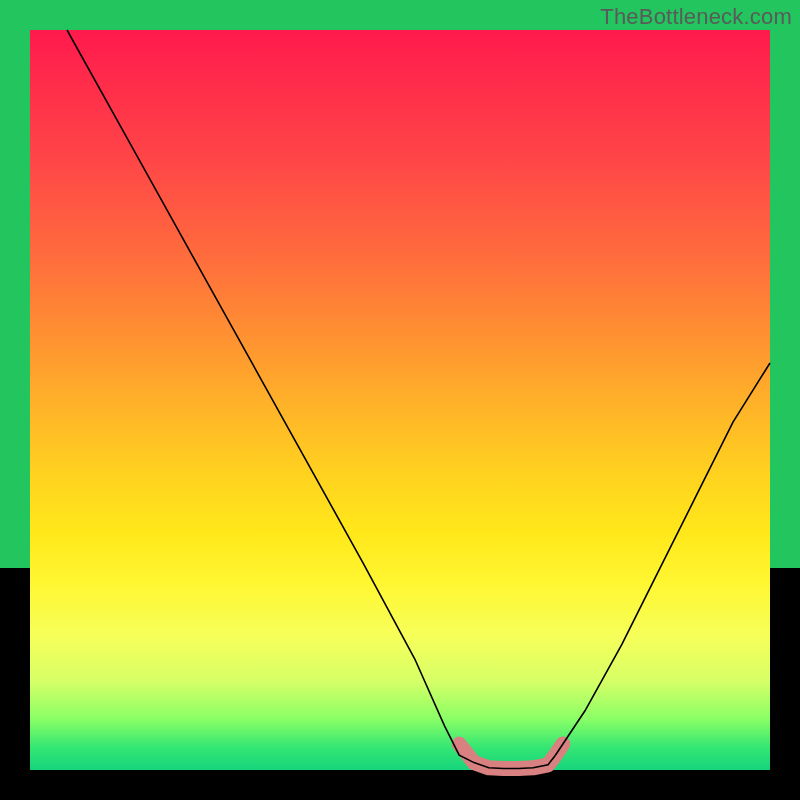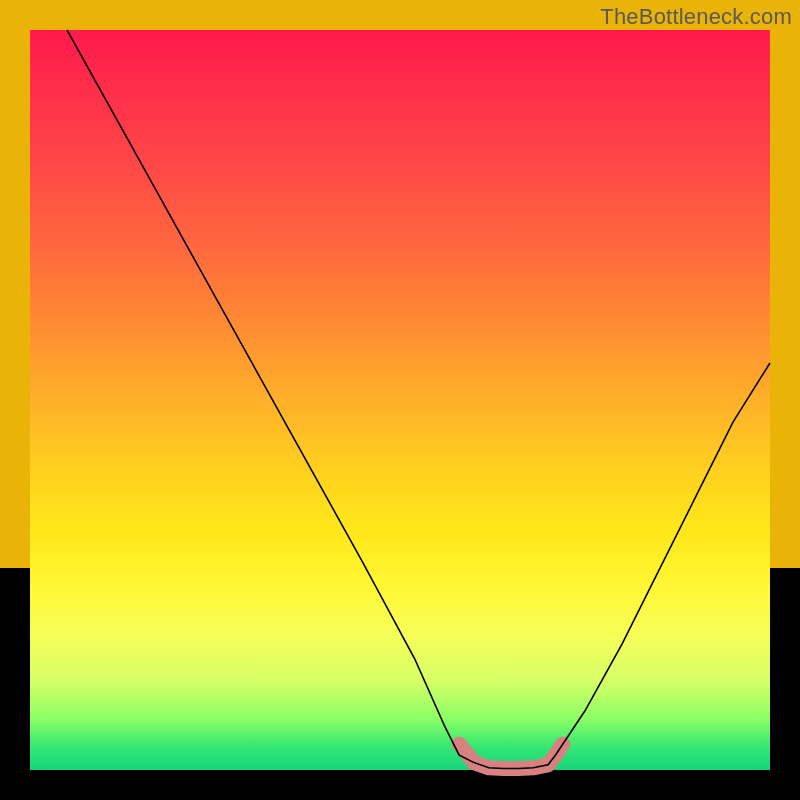--- a/index.html
+++ b/index.html
@@ -10,21 +10,21 @@
     background: #000;
     overflow: hidden;
     font-family: Arial, Helvetica, sans-serif;
   }
   .frame {
     position: absolute;
     left: 0;
     top: 0;
     width: 800px;
     height: 568px;
-    background: #eab308;
+    background: #22c55e;
   }
   .plot-area {
     position: absolute;
     left: 30px;
     top: 30px;
     width: 740px;
     height: 740px;
     
     background: linear-gradient(
       to bottom,

